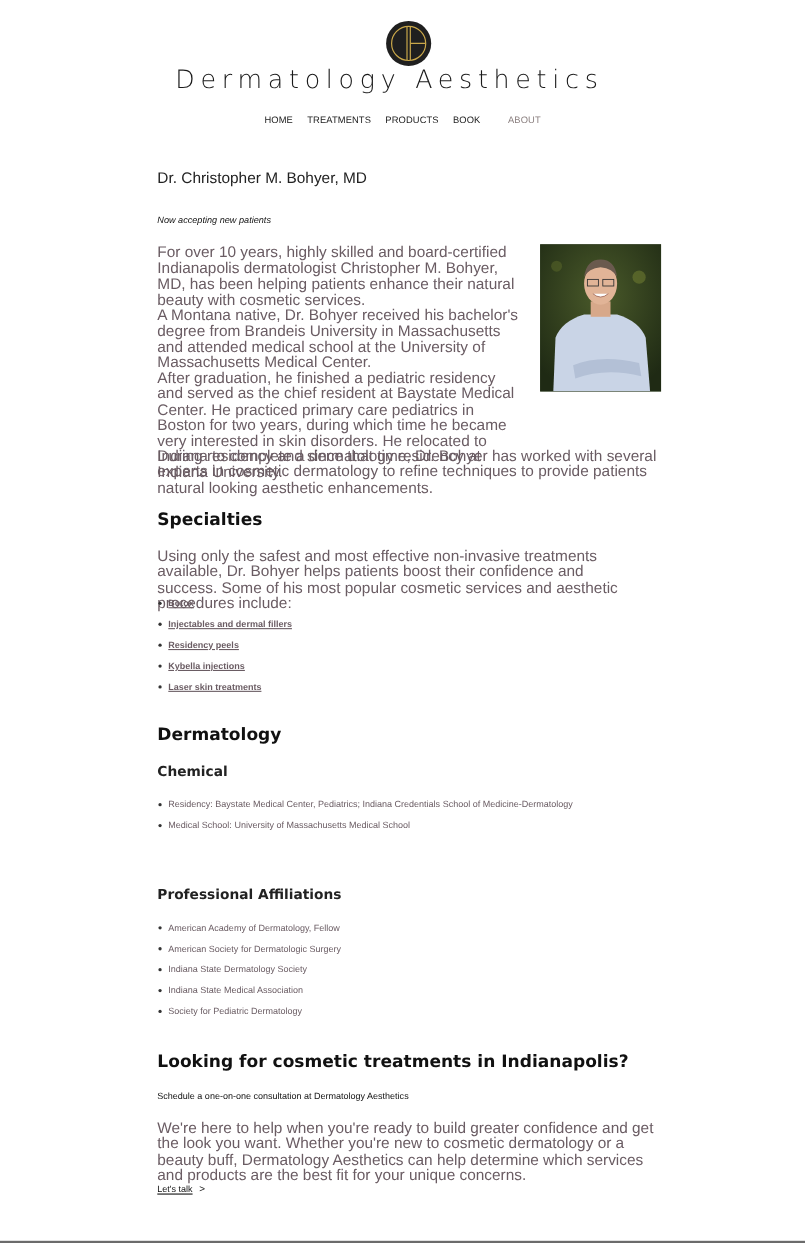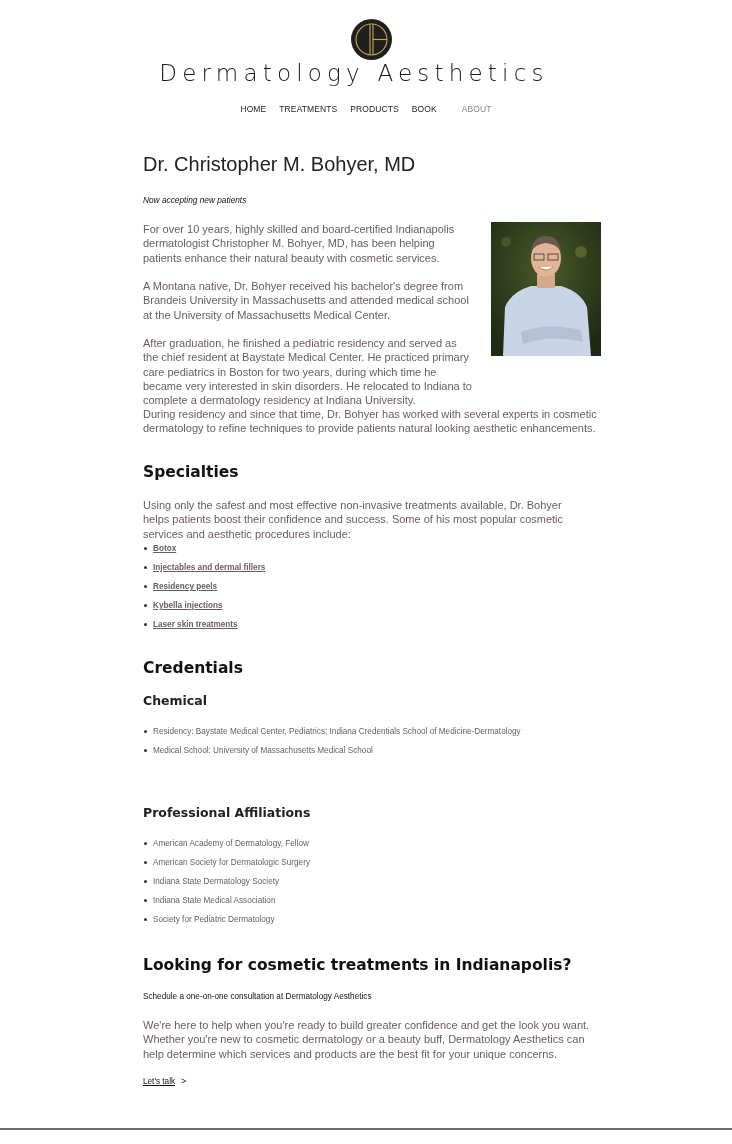--- a/index.html
+++ b/index.html
@@ -9,24 +9,24 @@
     .header { position: absolute; top: 0; left: 0; width: 732px; text-align: center; }
     .logo { position: absolute; left: 351px; top: 19px; width: 41px; height: 41px; border-radius: 50%; background: #1f1f1f; }
     .logo svg { display: block; }
     .site-title { position: absolute; left: 0; top: 60px; width: 708px; text-align: center;
       font-family: "DejaVu Sans", sans-serif; font-weight: 200; font-size: 23px; letter-spacing: 5.2px; color: #1a1a1a; }
     .nav { position: absolute; top: 104px; left: 0; width: 732px; display: flex; justify-content: center; gap: 13px; }
     .nav a { font-family: "Liberation Sans", sans-serif; font-size: 8.5px; color: #222; text-decoration: none; letter-spacing: 0.1px; }
     .nav a.active { color: #8a7f7f; margin-left: 12px; }
 
     .main { position: absolute; left: 143px; top: 0; width: 460px; }
-    .h1 { position: absolute; top: 153px; left: 0; font-family: "Liberation Sans", sans-serif; font-weight: 300; font-size: 20px; color: #222; white-space: nowrap; }
+    .h1 { position: absolute; top: 153px; left: 0; font-family: "Liberation Sans", sans-serif; font-weight: 300; font-size: 14px; color: #222; white-space: nowrap; }
     .accepting { position: absolute; top: 195px; left: 0; font-family: "Liberation Sans", sans-serif; font-style: italic; font-size: 8.3px; color: #111; }
 
-    .p { position: absolute; left: 0; font-family: "Liberation Sans", sans-serif; font-size: 11px; line-height: 14.3px; color: #6a5c63; }
+    .p { position: absolute; left: 0; font-family: "Liberation Sans", sans-serif; font-size: 14px; line-height: 14.3px; color: #6a5c63; }
     .photo { position: absolute; left: 491px; top: 222px; width: 110px; height: 134px; overflow: hidden; background: #2c3a1f; }
 
     .h2 { position: absolute; left: 0; font-family: "DejaVu Sans", sans-serif; font-weight: bold; font-size: 15.5px; color: #111; white-space: nowrap; }
     .h3 { position: absolute; left: 0; font-family: "DejaVu Sans", sans-serif; font-size: 12.5px; color: #222; white-space: nowrap; }
 
     ul.list { position: absolute; left: 0; list-style: none; }
     ul.list li { position: relative; padding-left: 10px; font-family: "Liberation Sans", sans-serif; font-size: 8.2px; color: #6a5c63; height: 19px; line-height: 12px; }
     ul.list li::before { content: ""; position: absolute; left: 1px; top: 4px; width: 3px; height: 3px; border-radius: 50%; background: #333; }
     ul.list li a { color: #6a5c63; text-decoration: underline; text-underline-offset: 1px; font-weight: bold; }
 
@@ -94,21 +94,21 @@
   <p class="p" style="top:498px; width:440px;">Using only the safest and most effective non-invasive treatments available, Dr. Bohyer helps patients boost their confidence and success. Some of his most popular cosmetic services and aesthetic procedures include:</p>
 
   <ul class="list" style="top:543px;">
     <li><a>Botox</a></li>
     <li><a>Injectables and dermal fillers </a></li>
     <li><a>Residency peels</a></li>
     <li><a>Kybella injections</a></li>
     <li><a>Laser skin treatments</a></li>
   </ul>
 
-  <h2 class="h2" style="top:659px;">Credentials</h2>
+  <h2 class="h2" style="top:659px;">Dermatology</h2>
   <h3 class="h3" style="top:693px;">Chemical</h3>
 
   <ul class="list" style="top:726px;">
     <li style="white-space:nowrap;">Residency: Baystate Medical Center, Pediatrics; Indiana Credentials School of Medicine-Dermatology</li>
     <li>Medical School: University of Massachusetts Medical School</li>
   </ul>
 
   <h3 class="h3" style="top:805px;">Professional Affiliations</h3>
 
   <ul class="list" style="top:838px;">

